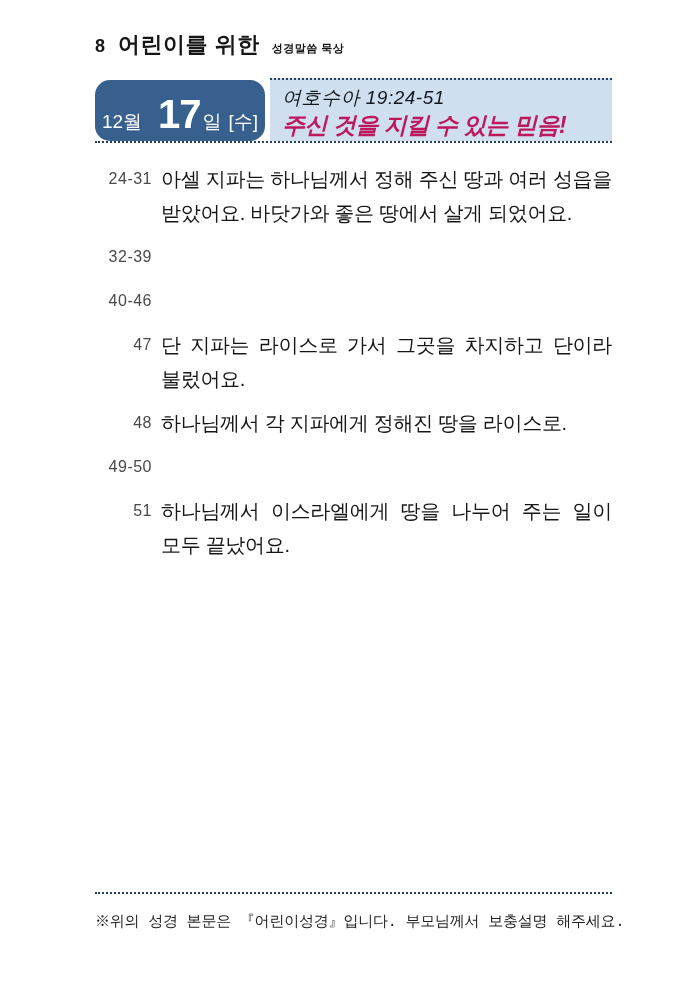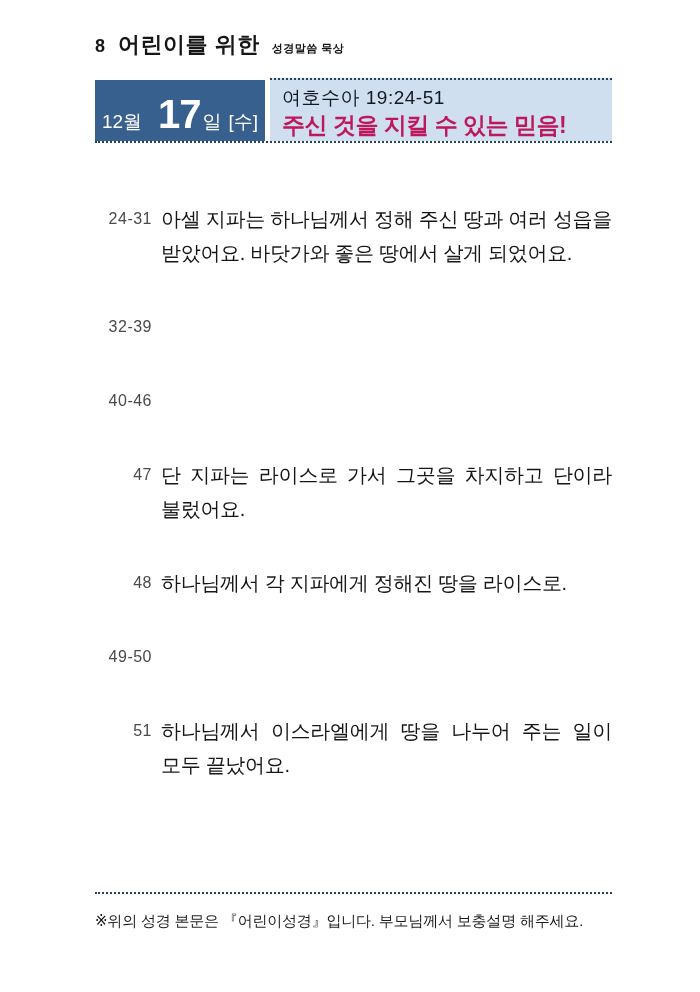--- a/index.html
+++ b/index.html
@@ -46,48 +46,48 @@
     display:flex;
     border-bottom:2px dotted var(--dot-color);
   }
   .date-box{
     width:170px;flex:0 0 170px;
     background:var(--dark-blue);
     color:#ffffff;
     display:flex;align-items:baseline;justify-content:center;
     padding-top:14px;
     margin-top:2px;
+    border-radius:15px;
   }
   .date-box .month{font-size:19px;}
   .date-box .day{font-size:40px;font-weight:bold;line-height:1;margin:0 2px 0 16px;letter-spacing:-1px;}
   .date-box .day-suffix{font-size:19px;}
   .date-box .weekday{font-size:19px;margin-left:7px;}
   .gap{width:5px;flex:0 0 5px;background:#ffffff;margin-top:2px;}
   .title-box{
     flex:1;
     background:var(--light-blue);
     border-top:2px dotted var(--dot-color);
     padding:4px 6px 0 12px;
-    display:flex;flex-direction:column;justify-content:center;
+    display:flex;flex-direction:column;justify-content:center;font-style:italic;
   }
   .passage-ref{
     font-size:19px;color:#14181f;letter-spacing:0.5px;line-height:1.35;
   }
   .lesson-title{
     font-size:23px;font-weight:bold;color:#be185d;letter-spacing:-0.5px;line-height:1.25;
   }
   
   .verses{
     position:absolute;
     left:95px;top:162px;right:88px;
   }
   .verse-row{
     display:flex;
     margin-bottom:10px;
-    margin-top:40px;
   }
   .verse-num{
     flex:0 0 66px;
     text-align:right;
     padding-right:9px;
     font-size:16px;
     color:var(--num-gray);
     line-height:34px;
     letter-spacing:0.5px;
   }
@@ -98,20 +98,21 @@
     text-align:justify;
     letter-spacing:-0.3px;
     word-break:keep-all;
   }
   
   .footnote{
     position:absolute;
     left:95px;right:88px;top:892px;
     border-top:2px dotted var(--dot-color);
     padding-top:18px;
+    font-family:Liberation Mono, monospace;
   }
   .footnote-text{
     font-size:15px;
     color:#1c1c1c;
     letter-spacing:-0.2px;
     white-space:nowrap;
   }
 </style>
 </head>
 <body>

